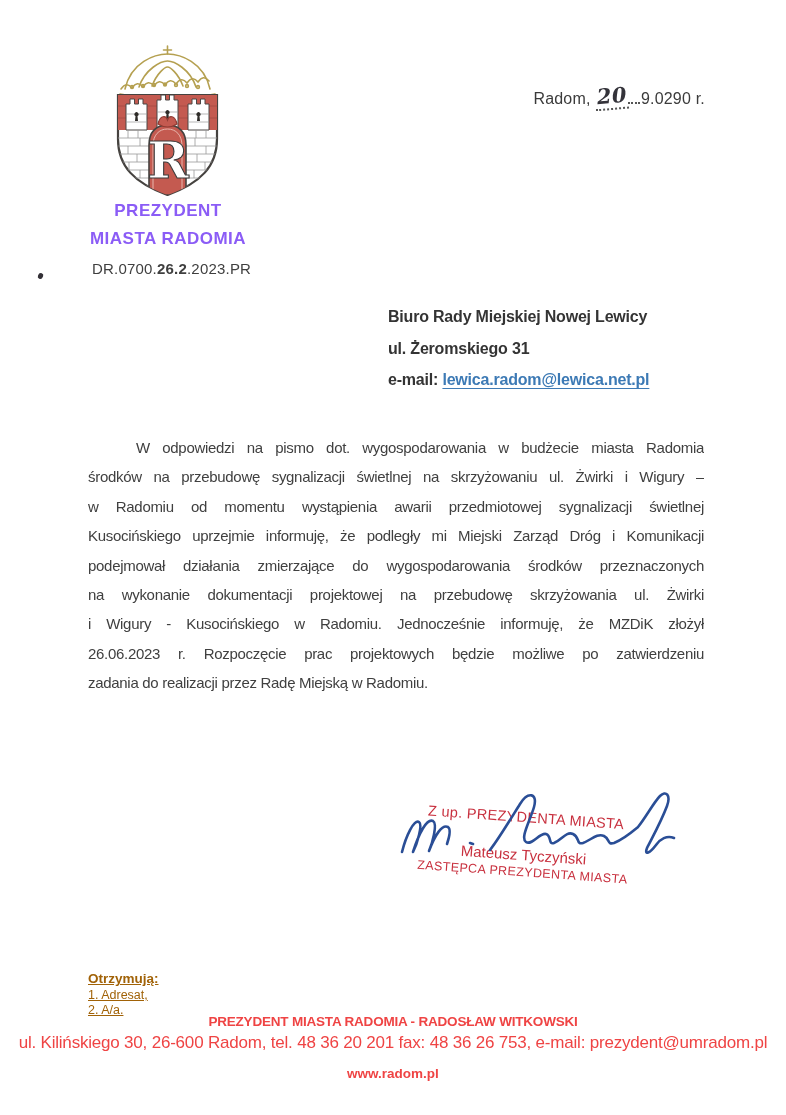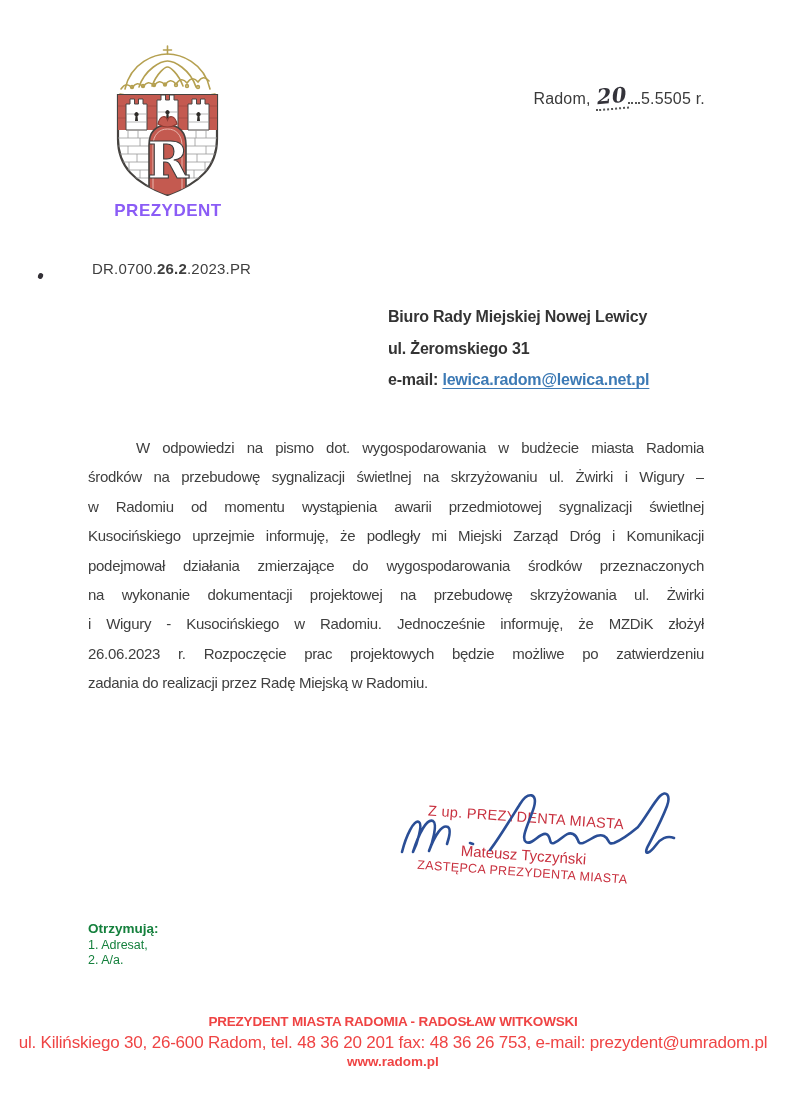--- a/index.html
+++ b/index.html
@@ -85,39 +85,39 @@
     position:absolute; left:408px; top:801px; width:238px;
     transform:rotate(4deg); transform-origin:left top;
     text-align:center; color:#c8303e;
   }
   .stamp-line1 { font-size:14.5px; letter-spacing:0.3px; }
   .stamp-line2 { font-size:15px; margin-top:21px; }
   .stamp-line3 { font-size:12.5px; letter-spacing:0.4px; margin-top:2px; }
   .sig-svg { position:absolute; left:390px; top:786px; pointer-events:none; }
 
   
-  .distribution { position:absolute; left:88px; top:921px; color:#15803d; }
+  .distribution { position:absolute; left:88px; top:971px; color:#a16207;text-decoration:underline; }
   .distribution .d-header { font-weight:700; font-size:13.5px; margin-bottom:2px; }
   .distribution .d-item { font-size:12.5px; line-height:15px; }
   .footer {
     position:absolute; left:0; top:1014px; width:786px;
     text-align:center; color:#ef4444;
   }
   .footer .f1 { font-weight:700; font-size:13.5px; letter-spacing:-0.2px; }
   .footer .f2 { font-size:17px; margin-top:4px; letter-spacing:-0.2px; }
-  .footer .f3 { font-weight:700; font-size:13.5px; margin-top:1px; }
+  .footer .f3 { font-weight:700; font-size:13.5px; margin-top:13px; }
 </style>
 </head>
 <body>
 
 <div class="page">
 
   <div class="date-line">
     <span>Radom,</span>
-    <span class="handwritten">20</span><span class="dot-tail"></span><span>5.5505 r.</span>
+    <span class="handwritten">20</span><span class="dot-tail"></span><span>9.0290 r.</span>
   </div>
 
   <svg class="crest" viewBox="0 0 127 154">
     <defs>
       <clipPath id="shieldClip">
         <path d="M14,53 L113,53 L113,97 C113,124 97,141 63.5,153 C30,141 14,124 14,97 Z"></path>
       </clipPath>
     </defs>
 
     <g stroke="#b5a050" fill="none" stroke-width="1.6" stroke-linecap="round">
@@ -194,20 +194,21 @@
       <path d="M49,153 L49,104 C49,93 55,87 63.5,87 C72,87 78,93 78,104 L78,153" fill="none" stroke="#e8b7ae" stroke-width="1"></path>
 
       <path d="M54,82 C56,73 62,73 63.5,78 C65,73 71,73 73,82 Q63.5,88 54,82 Z" fill="#c45a50" stroke="#8f3b33" stroke-width="1.2"></path>
 
       <text x="64" y="136" text-anchor="middle" font-family="DejaVu Serif, serif" font-size="50" font-weight="bold" fill="#ffffff" stroke="#3a3a3a" stroke-width="1.1">R</text>
     </g>
   </svg>
 
   <div class="org-block">
     <div class="org-line1">PREZYDENT</div>
+    <div class="org-line2">MIASTA RADOMIA</div>
   </div>
 
   <div class="ref-line">
     <span>DR.0700.</span><span class="ref-bold">26.2</span><span>.2023.PR</span>
   </div>
   <div class="ink-speck"></div>
 
   <div class="recipient">
     <div class="r-line">Biuro Rady Miejskiej Nowej Lewicy</div>
     <div class="r-line">ul. Żeromskiego 31</div>

